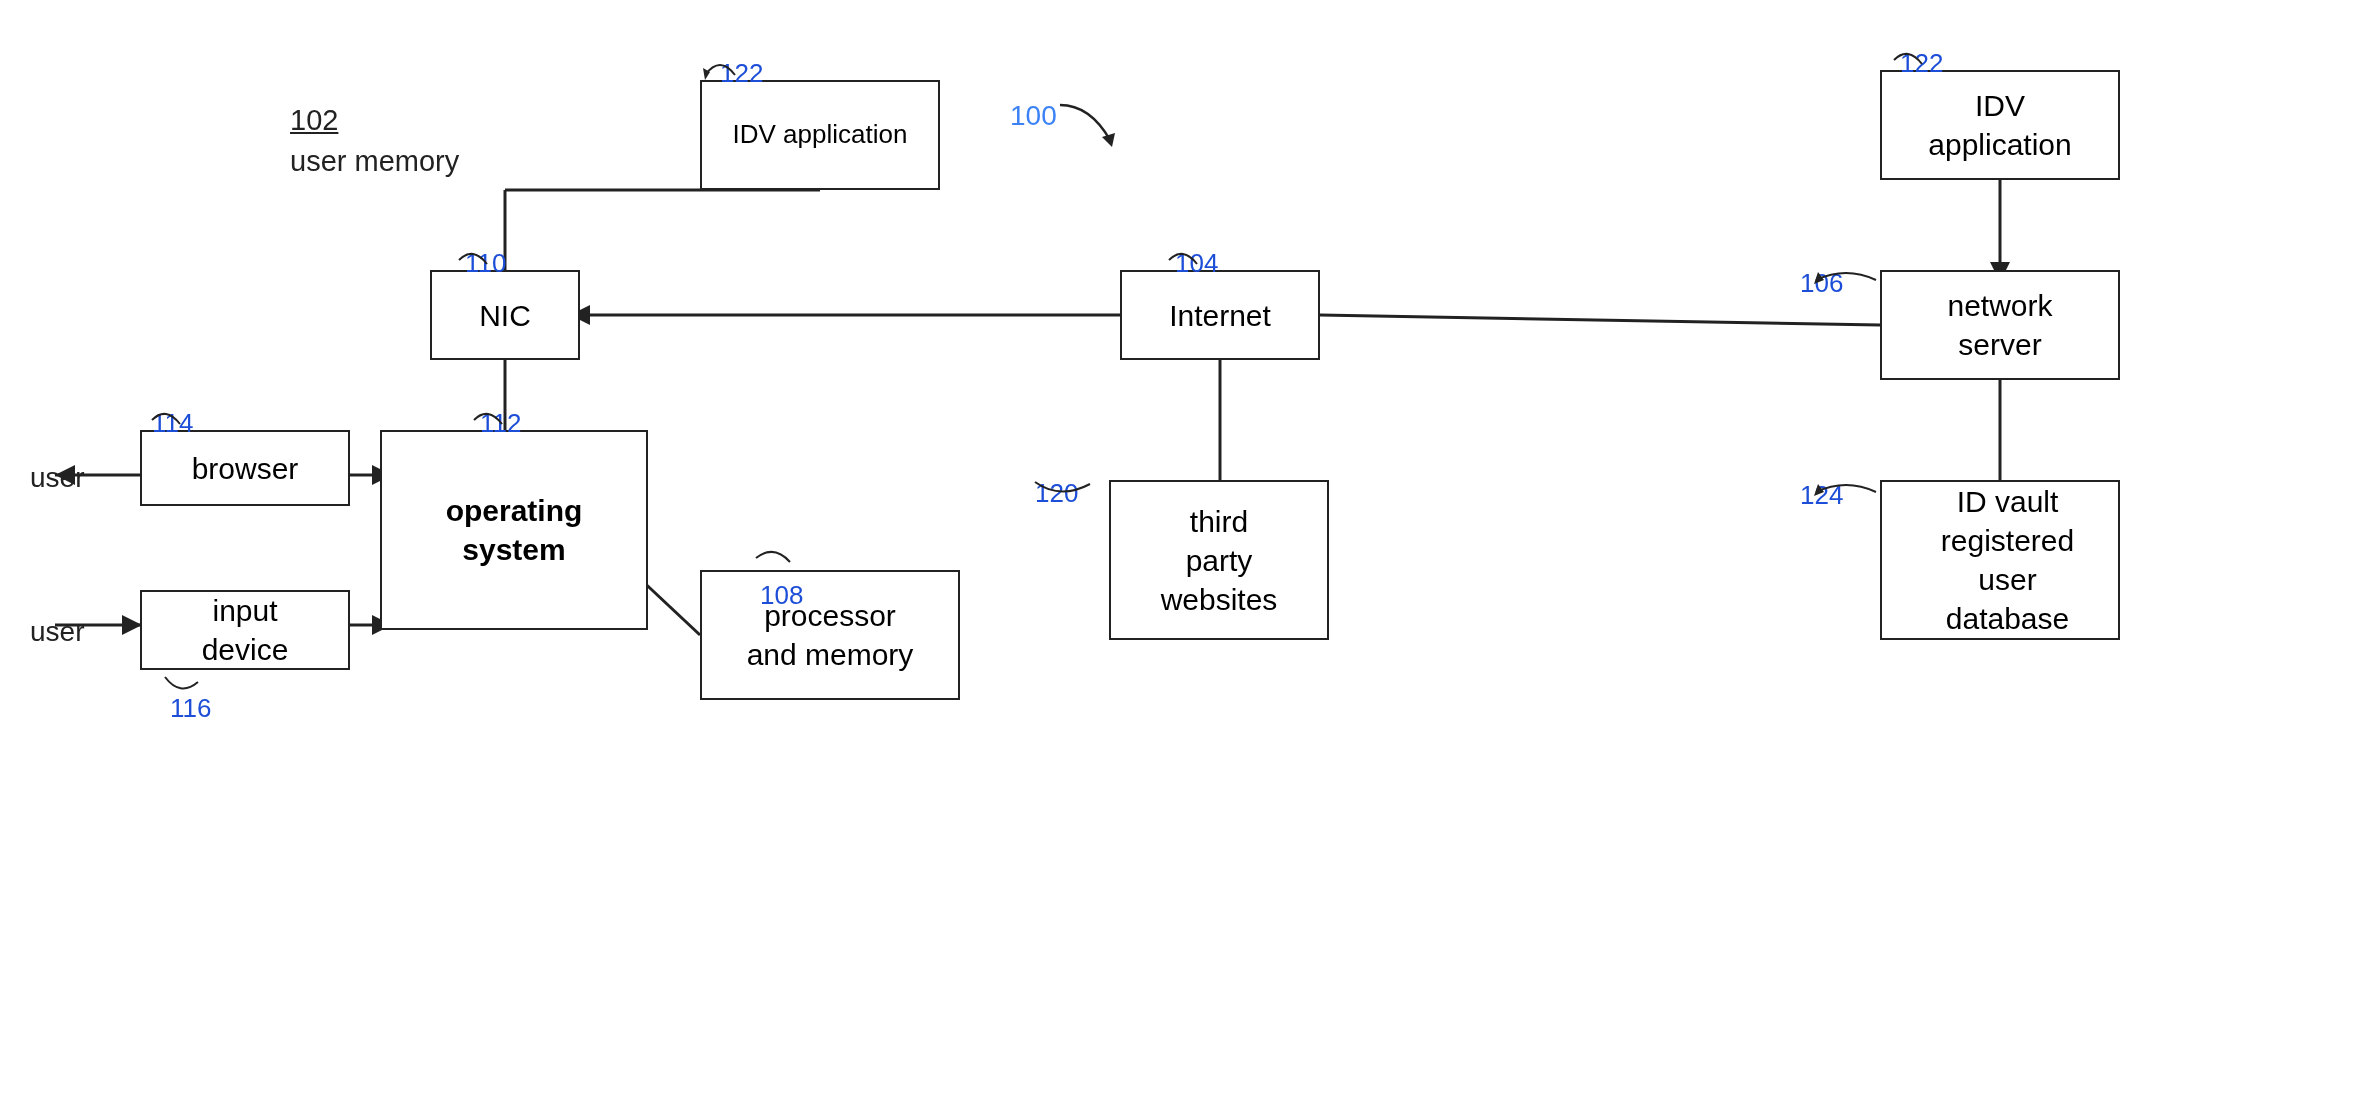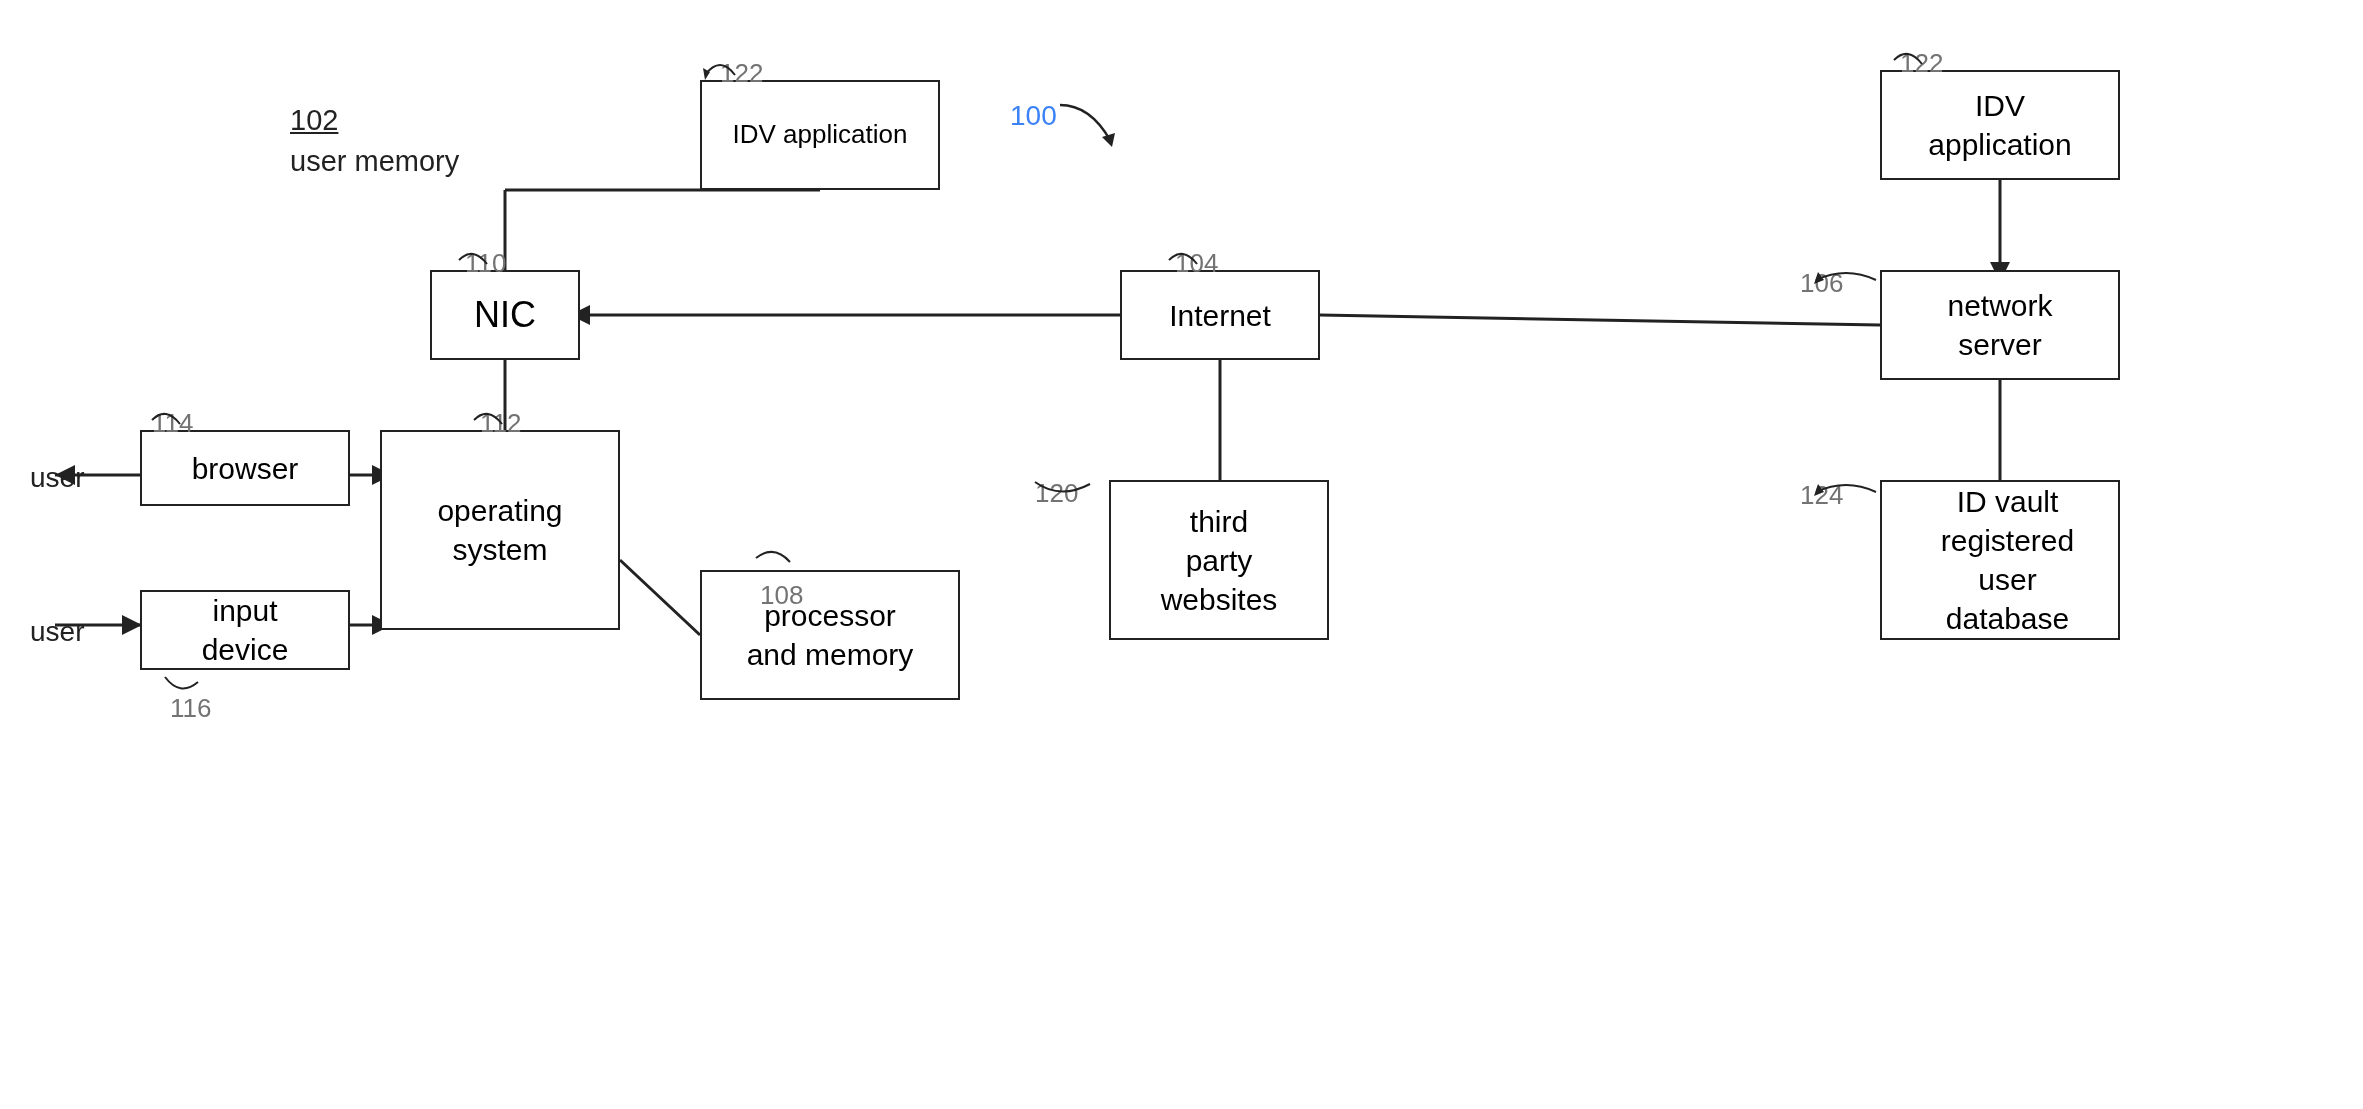--- a/index.html
+++ b/index.html
@@ -35,21 +35,21 @@
     .label {
       position: absolute;
       font-size: 28px;
       color: #222;
     }
 
     
     .ref {
       position: absolute;
       font-size: 26px;
-      color: #737373;
+      color: #1d4ed8;
     }
 
     
     .lines-svg {
       position: absolute;
       top: 0; left: 0;
       width: 2363px;
       height: 1109px;
       pointer-events: none;
     }
@@ -118,21 +118,21 @@
     <span>IDV
 application</span>
   </div>
   <div class="ref" style="left:720px; top:58px;">122</div>
 
   <svg style="position:absolute; left:700px; top:50px; width:50px; height:30px;">
     <path d="M 35,25 Q 20,5 5,25" stroke="#222" stroke-width="2" fill="none"></path>
     <polygon points="3,18 5,30 10,22" fill="#222"></polygon>
   </svg>
 
-  <div class="box" style="left:430px; top:270px; width:150px; height:90px; font-size:36px;">
+  <div class="box" style="left:430px; top:270px; width:150px; height:90px; font-size:30px;">
     <span>NIC</span>
   </div>
   <div class="ref" style="left:465px; top:248px;">110</div>
   <svg style="position:absolute; left:455px; top:242px; width:40px; height:28px;">
     <path d="M 32,22 Q 18,4 4,18" stroke="#222" stroke-width="2" fill="none"></path>
   </svg>
 
   <div class="box" style="left:1120px; top:270px; width:200px; height:90px; font-size:30px;">
     <span>Internet</span>
   </div>
@@ -142,21 +142,21 @@
   </svg>
 
   <div class="box" style="left:140px; top:430px; width:210px; height:76px; font-size:30px;">
     <span>browser</span>
   </div>
   <div class="ref" style="left:152px; top:408px;">114</div>
   <svg style="position:absolute; left:148px; top:402px; width:40px; height:28px;">
     <path d="M 32,22 Q 18,4 4,18" stroke="#222" stroke-width="2" fill="none"></path>
   </svg>
 
-  <div class="box" style="left:380px; top:430px; width:240px; height:200px; font-size:30px;">
+  <div class="box" style="left:380px; top:430px; width:268px; height:200px; font-size:30px;font-weight:bold;">
     <span>operating<br>system</span>
   </div>
   <div class="ref" style="left:480px; top:408px;">112</div>
   <svg style="position:absolute; left:470px; top:402px; width:40px; height:28px;">
     <path d="M 32,22 Q 18,4 4,18" stroke="#222" stroke-width="2" fill="none"></path>
   </svg>
 
   <div class="box" style="left:140px; top:590px; width:210px; height:80px; font-size:30px;">
     <span>input<br>device</span>
   </div>

